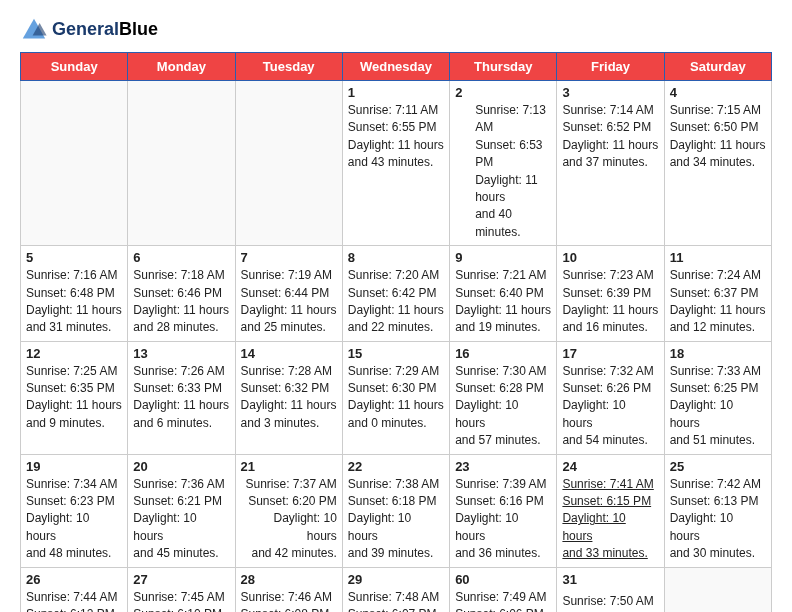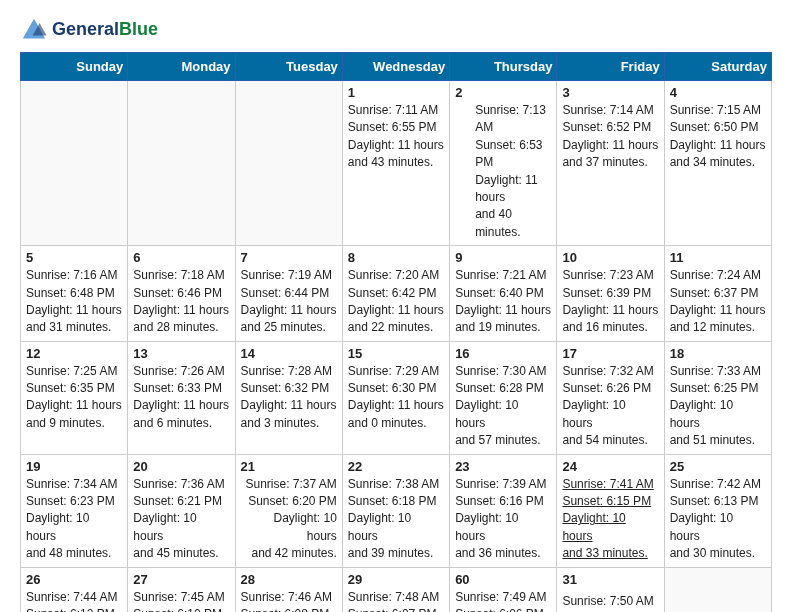--- a/index.html
+++ b/index.html
@@ -28,21 +28,21 @@
       align-items: center;
       gap: 4px;
     }
     .logo-text {
       font-size: 18px;
       font-weight: bold;
       color: #1a3a6b;
       line-height: 1.1;
     }
     .logo-text span {
-      color: #15803d;
+      color: #000000;
       margin-top: 15px;
     }
     .logo-icon {
       width: 28px;
       height: 28px;
     }
     .title-block {
       text-align: right;
     }
     .month-title {
@@ -56,26 +56,26 @@
       color: #444;
     }
     .calendar {
       flex: 1;
       border: 1px solid #ccc;
       border-collapse: collapse;
       width: 100%;
       table-layout: fixed;
     }
     .calendar th {
-      background: #0369a1;
+      background: #ef4444;
       color: #fff;
       font-size: 13px;
       font-weight: bold;
       padding: 6px 4px;
-      text-align: right;
+      text-align: center;
       border: 1px solid #2a5db0;
       margin-left: 40px;
     }
     .calendar td {
       border: 1px solid #ccc;
       vertical-align: top;
       padding: 4px 5px;
       font-size: 10.5px;
       color: #222;
       background: #fff;

